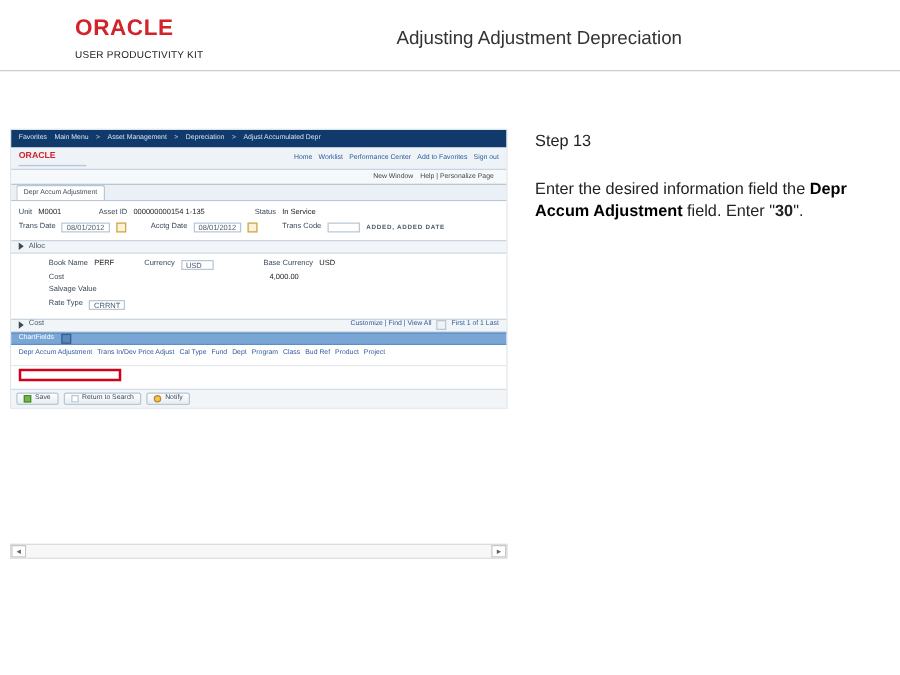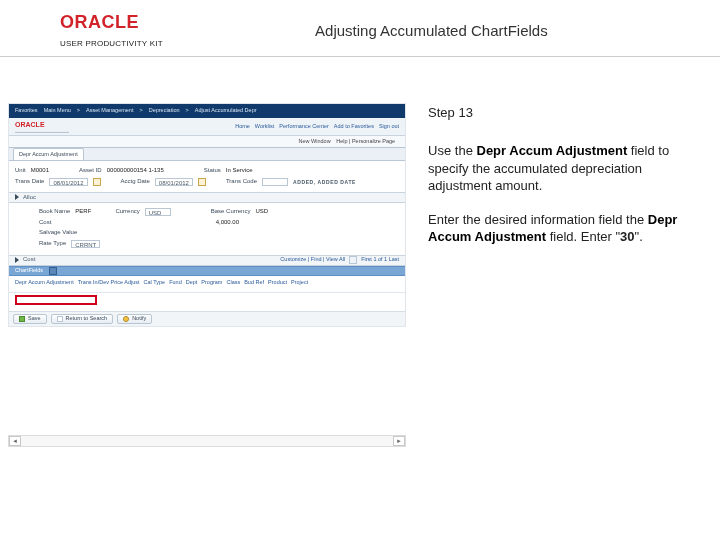--- a/index.html
+++ b/index.html
@@ -195,21 +195,21 @@
   .q20 { font-weight:bold; }
 </style>
 </head>
 <body>
 
 <div class="header">
   <div class="logo-block">
     <div class="logo-oracle">ORACLE</div>
     <div class="logo-sub">USER PRODUCTIVITY KIT</div>
   </div>
-  <div class="header-title">Adjusting Accumulated ChartFields</div>
+  <div class="header-title">Adjusting Adjustment Depreciation</div>
 </div>
 
 <div class="body-area">
 
   <div class="app-shot">
     <div class="app-inner">
       <div class="app-topnav">
         <span>Favorites</span>
         <span>Main Menu</span>&gt;
         <span>Asset Management</span>&gt;
@@ -340,19 +340,16 @@
     <div class="scroll-hbar">
       <div class="arrow">◂</div>
       <div class="track"></div>
       <div class="arrow">▸</div>
     </div>
   </div>
 
   <div class="instructions">
     <div class="step">Step 13</div>
     <p>
-      <span>Use the </span><b class="red">Depr Accum Adjustment</b><span> field to specify the accumulated depreciation adjustment amount.</span>
-    </p>
-    <p>
       <span>Enter the desired information field the </span><b class="red">Depr Accum Adjustment</b><span> field. Enter "</span><span class="q20">30</span><span>".</span>
     </p>
   </div>
 </div>
 
 </body></html>

